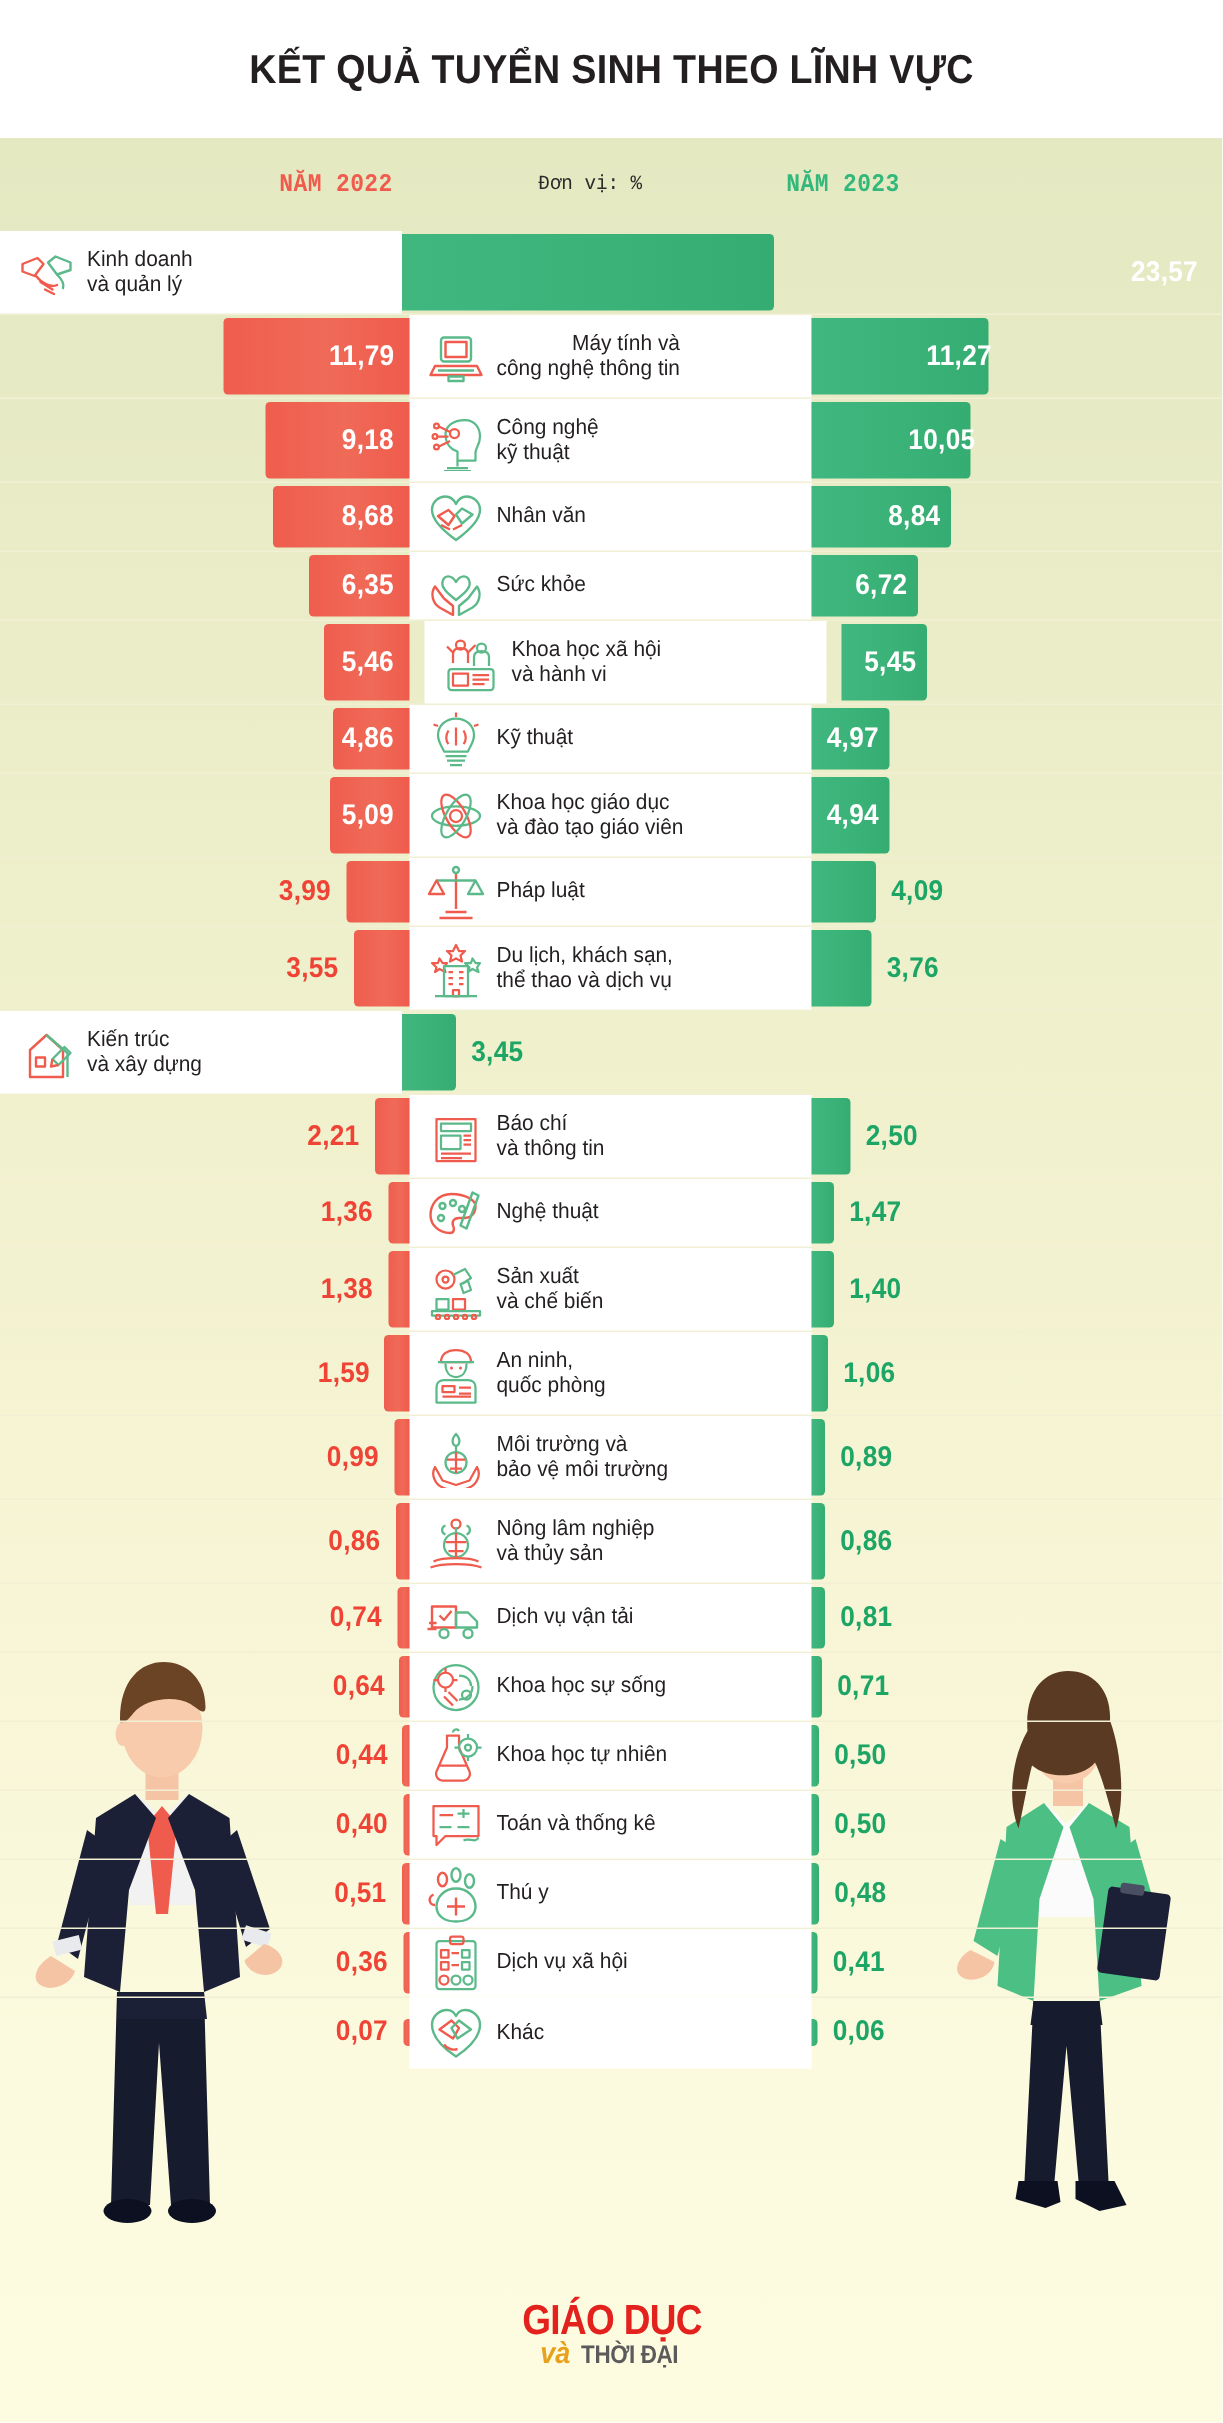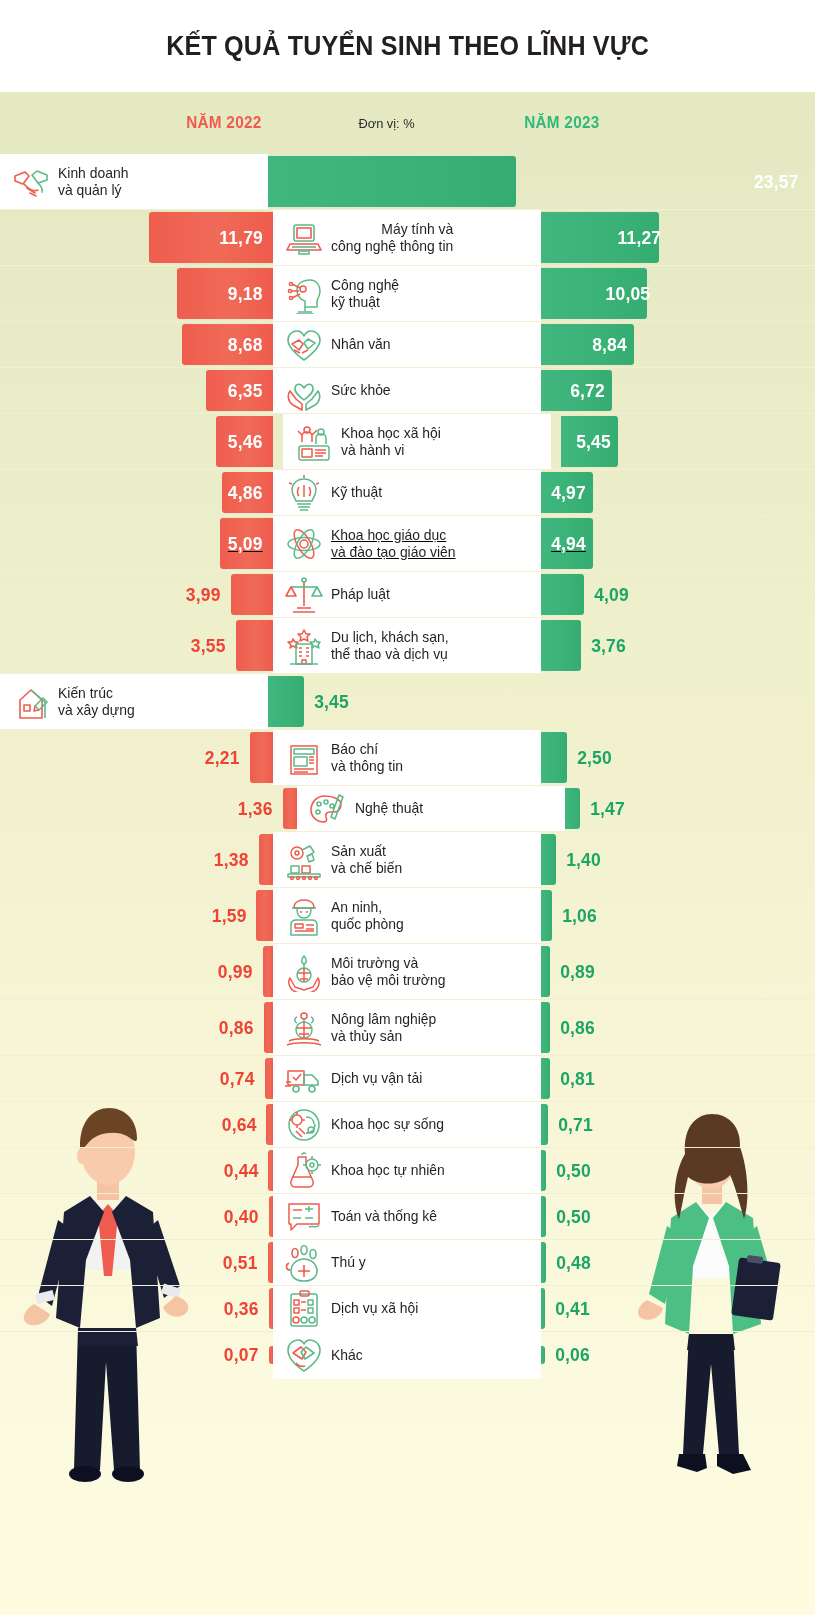--- a/index.html
+++ b/index.html
@@ -30,21 +30,21 @@
     overflow:hidden;
   }
   
   .person { position:absolute; bottom:120px; }
   #person-left  { left:8px;  width:200px; height:395px; }
   #person-right { right:8px; width:190px; height:385px; }
 
   
   #legend-row {
     position:relative; height:62px;
-    display:flex; align-items:center;
+    display:flex; align-items:center;font-family:Liberation Mono, monospace;
   }
   .legend-year {
     position:absolute; font-size:17px; font-weight:bold;
     letter-spacing:.3px; transform:scaleX(.9);
   }
   #legend-2022 { left:182px; color:#ef5b4c; }
   #legend-2023 { left:520px; color:#33b87b; }
   #legend-unit {
     position:absolute; left:357px; font-size:13.5px; color:#2b2b2b;
     transform:scaleX(.95);
@@ -376,21 +376,21 @@
               </g>
             </svg>
        </span>
        <span class="cat-label">Kỹ thuật</span>
      </div>
      <div class="side-right">
        <div class="bar-right" style="width:52.251833740831295px"></div>
        <div class="val-right inside" style="margin-left:0.2518337408312945px">4,97</div>
      </div>
       </div>
-      <div class="row" style="height: 56px; text-decoration: underline;">
+      <div class="row" style="height: 56px;">
         <div class="side-left">
        <div class="bar-left" style="width:53.51344743276284px"></div>
        <div class="val-left inside" style="margin-right:0px">5,09</div>
      </div>
      <div class="center">
        <span class="icon-box">
          <svg viewBox="0 0 40 40">
               <g fill="none" stroke-width="1.5">
       <circle cx="20" cy="20" r="4" stroke="#ef5b4c"></circle>
       <ellipse cx="20" cy="20" rx="16" ry="6.5" stroke="#5cb98a"></ellipse>
@@ -497,21 +497,21 @@
             </svg>
        </span>
        <span class="cat-label">Báo chí
 và thông tin</span>
      </div>
      <div class="side-right">
        <div class="bar-right" style="width:26.283618581907092px"></div>
        <div class="val-right outside" style="margin-left:26.283618581907092px">2,50</div>
      </div>
       </div>
-      <div class="row" style="height: 46px; padding-left: 24px;">
+      <div class="row" style="height: 46px;">
         <div class="side-left">
        <div class="bar-left" style="width:14.298288508557459px"></div>
        <div class="val-left outside" style="margin-right:14.298288508557459px">1,36</div>
      </div>
      <div class="center">
        <span class="icon-box">
          <svg viewBox="0 0 40 40">
               <g fill="none" stroke-width="1.6" stroke-linejoin="round">
       <path d="M17 7 C8 7 3 14 3 21 c0 7 6 12 13 12 c3 0 3 -3 2 -5 c-1 -3 1 -5 4 -5 h4 c4 0 7 -3 7 -8 C33 11 26 7 17 7 Z" stroke="#ef5b4c"></path>
       <circle cx="11" cy="15" r="2" stroke="#5cb98a"></circle>
@@ -812,13 +812,20 @@
        </span>
        <span class="cat-label">Khác</span>
      </div>
      <div class="side-right">
        <div class="bar-right" style="width:4px"></div>
        <div class="val-right outside" style="margin-left:4px">0,06</div>
      </div>
       </div>
     </div>
 
+  <div id="footer-logo">
+    <div id="logo-main">GIÁO DỤC</div>
+    <div id="logo-sub-wrap">
+      <span id="logo-va">và</span>
+      <span id="logo-sub">THỜI ĐẠI</span>
+    </div>
+  </div>
 </div>
 
 </body></html>

